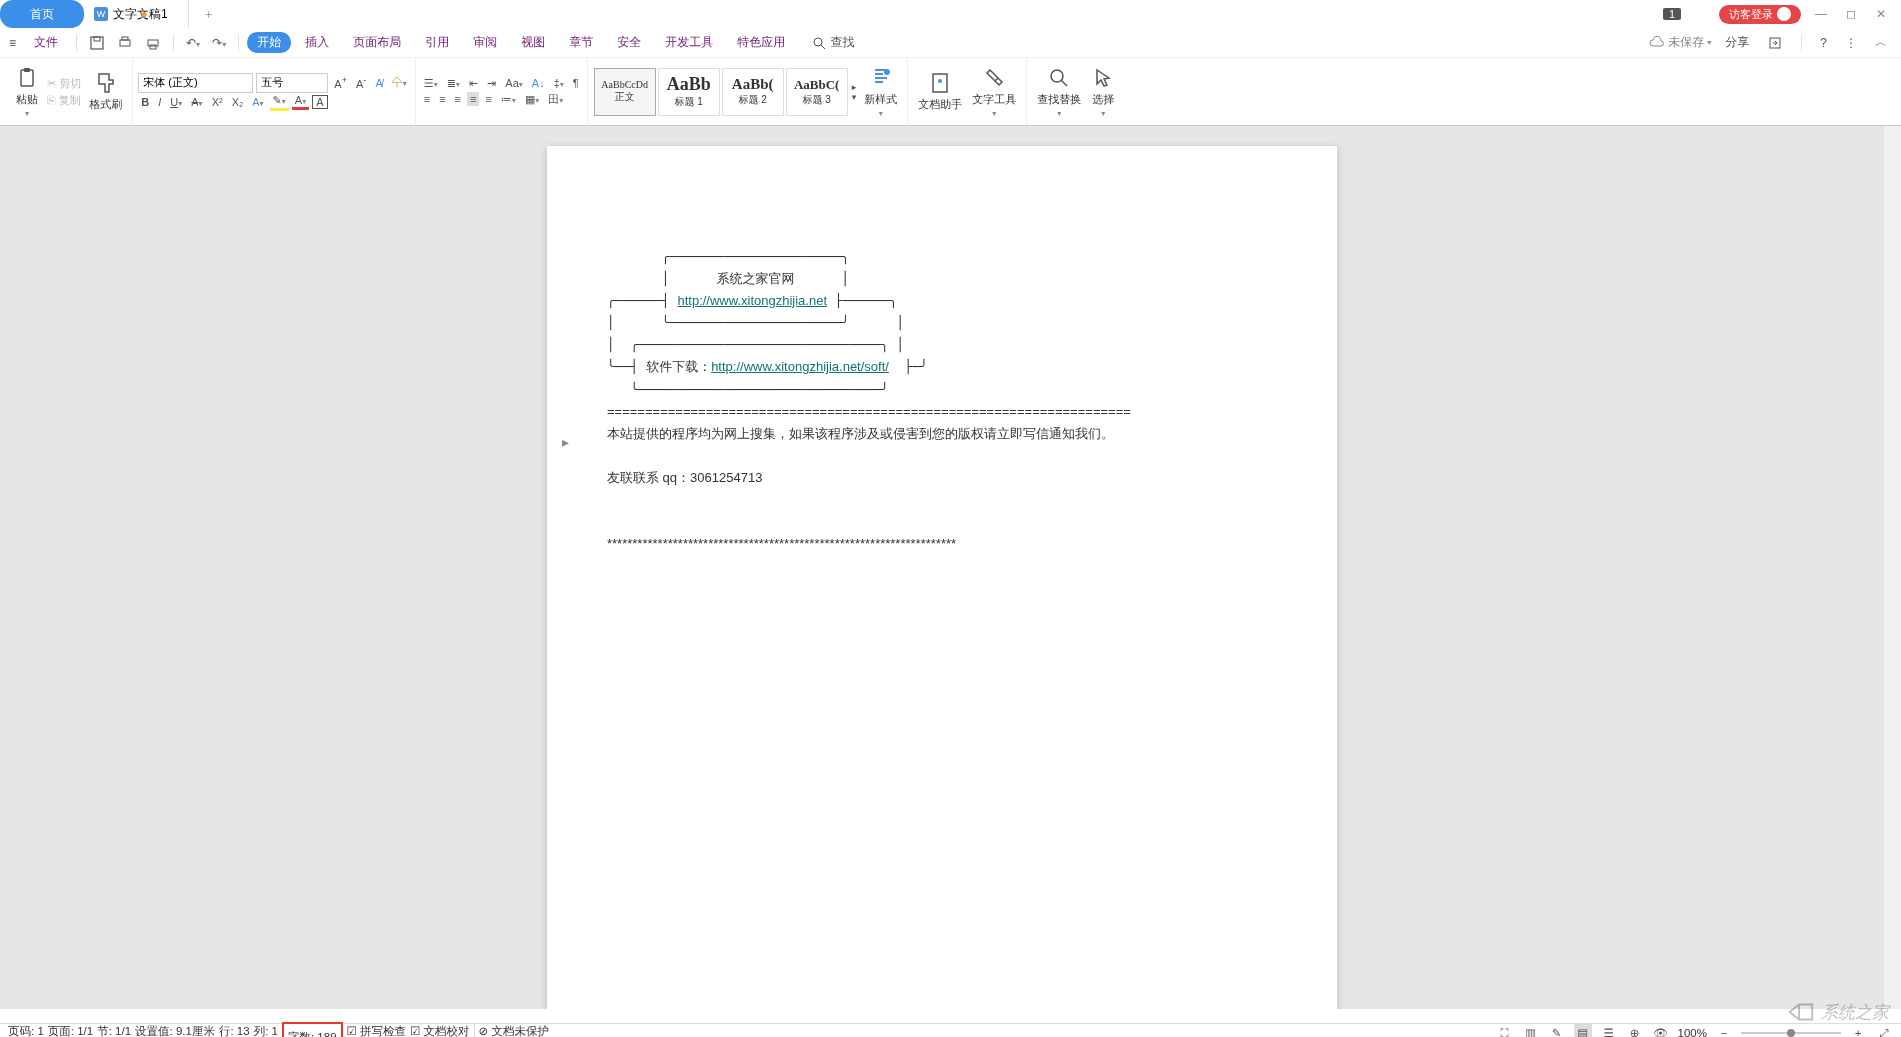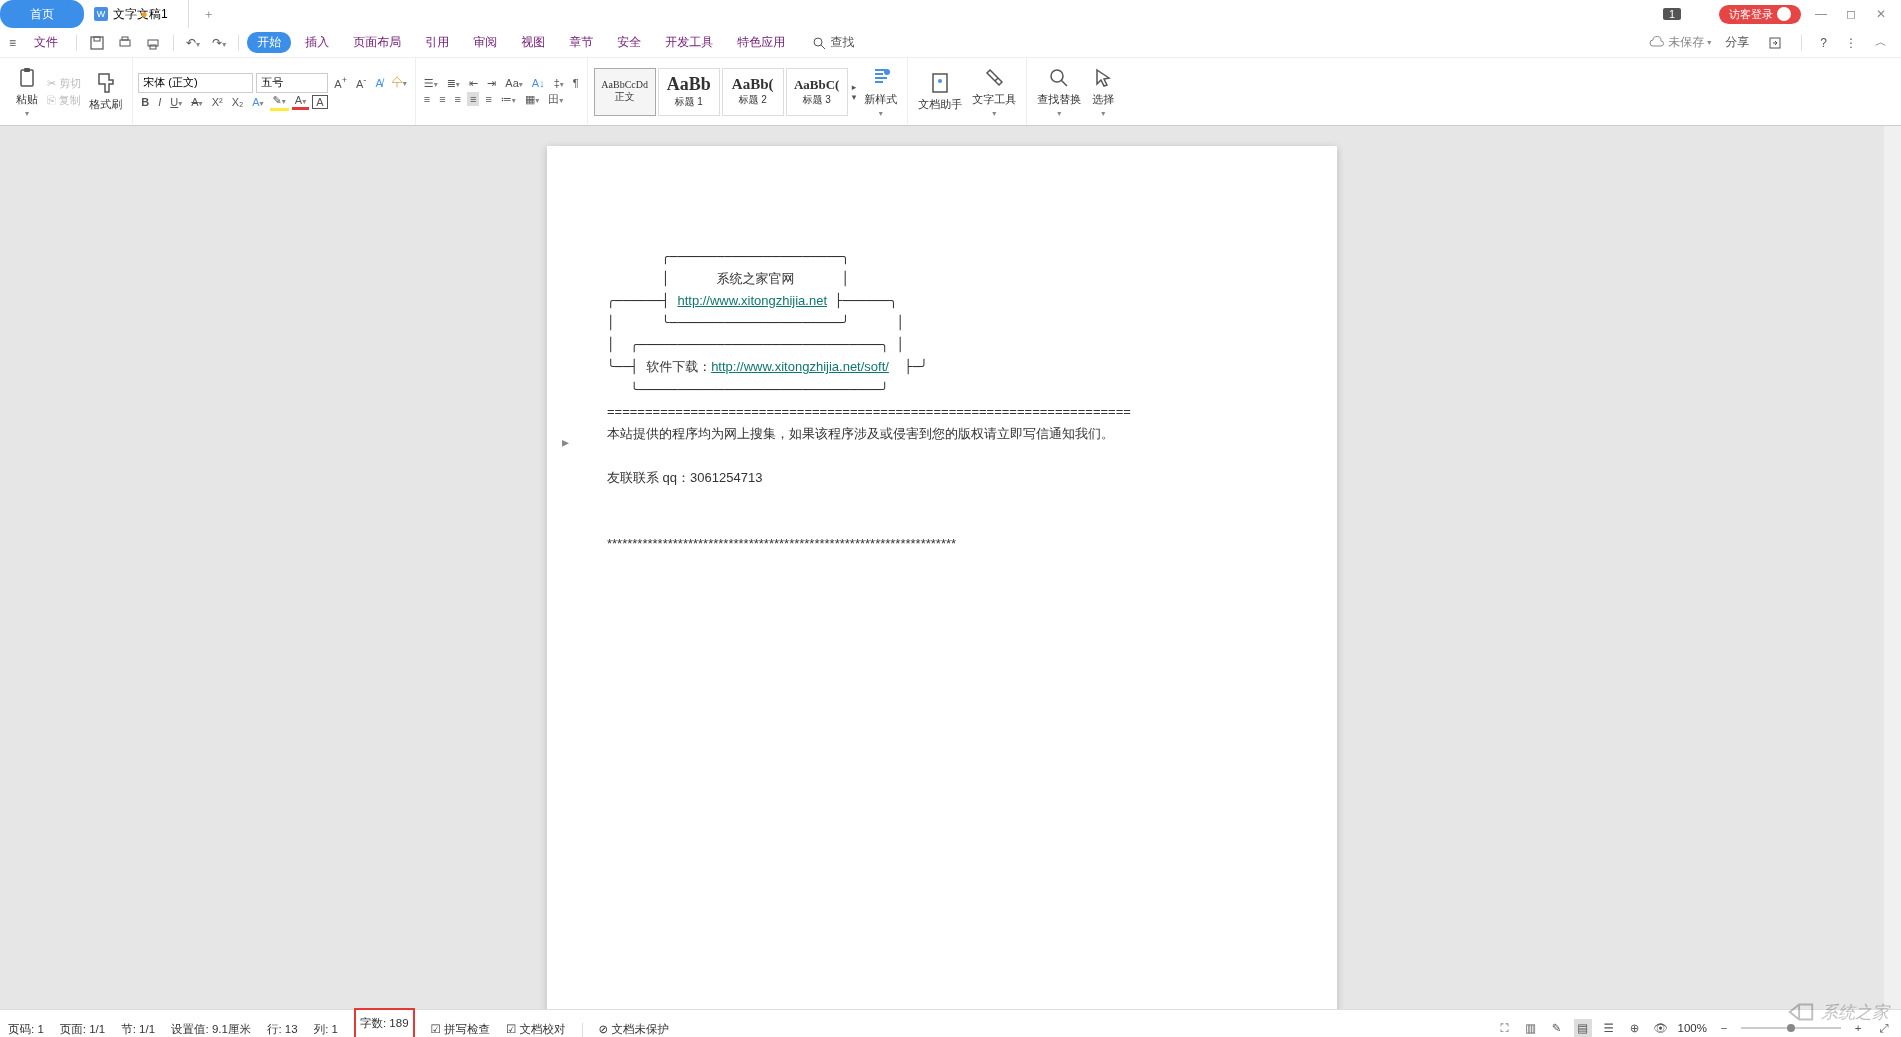--- a/index.html
+++ b/index.html
@@ -46,21 +46,21 @@
 
 
 .doc-area { position: absolute; top: 126px; bottom: 28px; left: 0; right: 17px; background: #e6e6e6; display: flex; justify-content: center; overflow: auto;}
 .scrollbar-v { position: absolute; top: 126px; bottom: 28px; right: 0; width: 17px; background: #f0f0f0; }
 .page { background: #fff; width: 790px; min-height: 870px; margin-top: 20px; box-shadow: 0 2px 8px rgba(0,0,0,0.2); padding: 100px 60px 60px 60px; position: relative; font-family: "SimSun", serif; font-size: 13px; line-height: 1.7; color: #333;}
 .page pre { font-family: "SimSun", monospace; white-space: pre; }
 .page a { color: #0f766e; text-decoration: underline;}
 .content-marker { position: absolute; left: 15px; top: 285px; color: #888; font-size: 14px;}
 
 
-.statusbar { position: absolute; bottom: 0; left: 0; right: 0; height: 28px; background: #fff; border-top: 1px solid #ddd; display: flex; align-items: flex-end; font-size: 11.5px; color: #333; padding: 0 8px; gap: 16px;}
+.statusbar { position: absolute; bottom: 0; left: 0; right: 0; height: 14px; background: #fff; border-top: 1px solid #ddd; display: flex; align-items: flex-start; font-size: 11.5px; color: #333; padding: 0 8px; gap: 4px;}
 .status-item { white-space: nowrap; cursor: pointer;}
 .status-sep { width:1px; height: 14px; background: #ddd;}
 .word-count-highlight { border: 2px solid #E53935; padding: 6px 4px; margin: -2px 0;}
 .statusbar-right { margin-left: auto; display: flex; align-items: center; gap: 8px;}
 .view-btn { width: 18px; height: 18px; color: #555; cursor: pointer; display: flex; align-items: center; justify-content: center;}
 .zoom-slider { width: 100px; height: 2px; background: #ccc; position: relative;}
 .zoom-handle { width: 8px; height: 8px; background: #888; border-radius: 50%; position: absolute; left: 50%; top: -3px; transform: translateX(-50%);}
 
 
 .watermark { position: absolute; bottom: 10px; right: 12px; display: flex; align-items: center; gap: 5px; font-size: 17px; color: rgba(0,0,0,0.25); font-style: italic; z-index: 99;}

